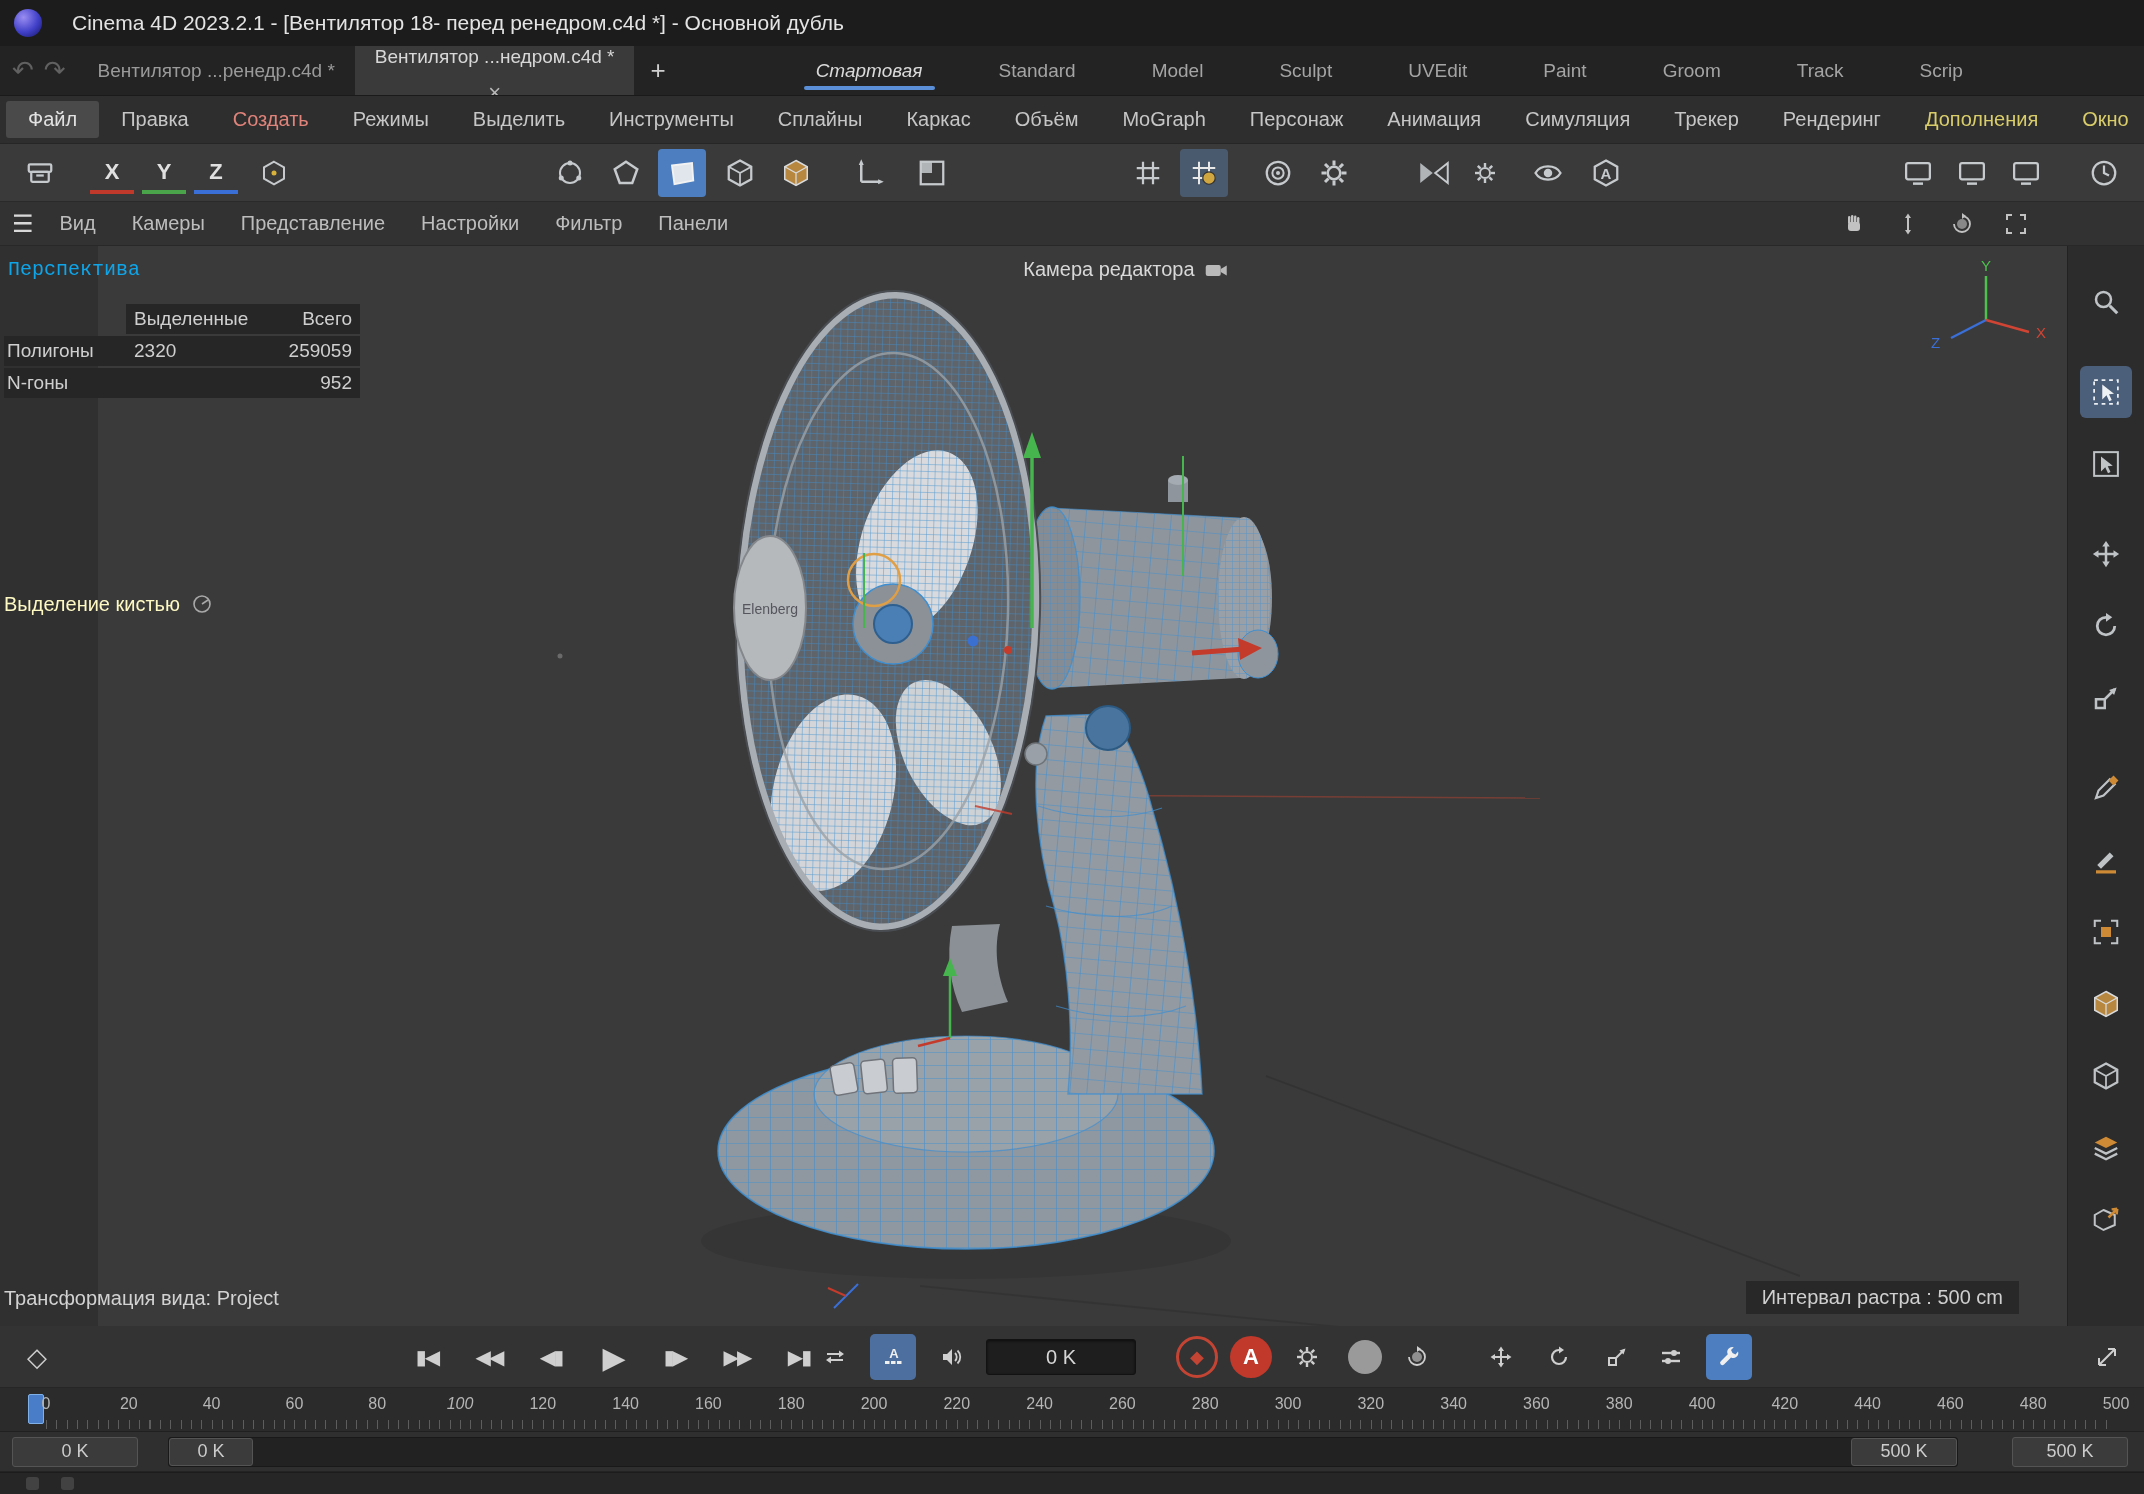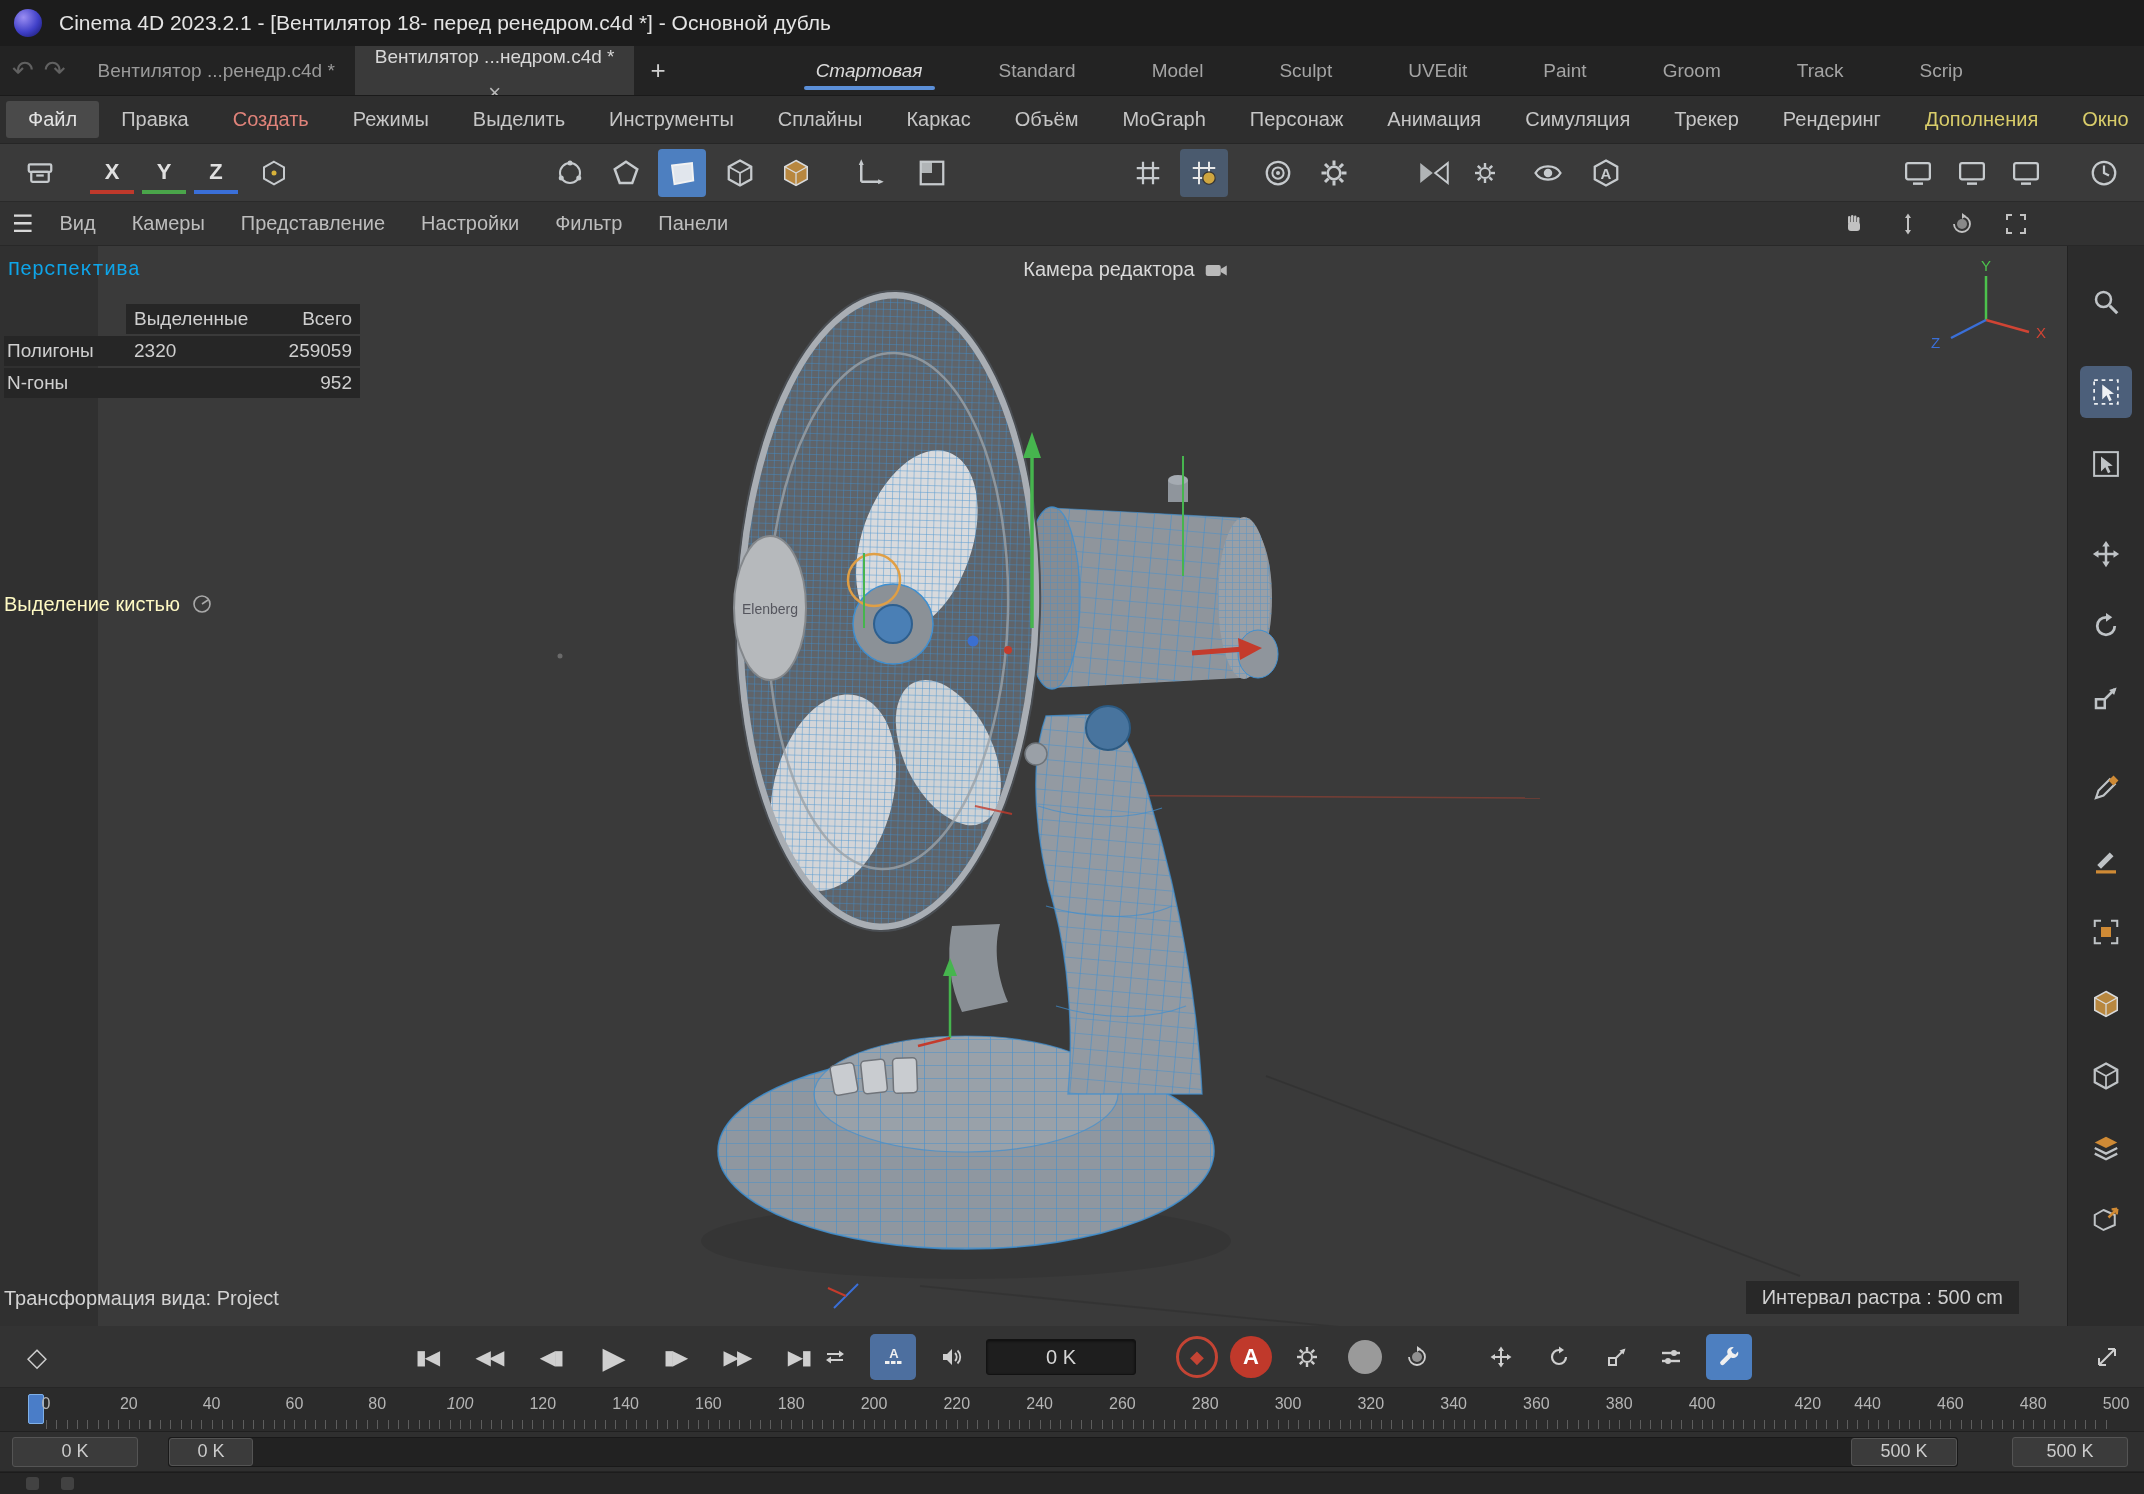--- a/index.html
+++ b/index.html
@@ -1,21 +1,21 @@
 <!DOCTYPE html>
 <html><head>
 <meta charset="utf-8">
 <style>
   * { margin:0; padding:0; box-sizing:border-box; }
   html,body { width:2144px; height:1494px; overflow:hidden; background:#242424;
               font-family:"Liberation Sans", sans-serif; }
   .app { position:relative; width:2144px; height:1494px; display:flex; flex-direction:column; color:#c8c8c8; }
 
   
-  .titlebar { height:46px; background:#1c1c1c; display:flex; align-items:center; gap:17px; padding:0 14px;
+  .titlebar { height:46px; background:#1c1c1c; display:flex; align-items:center; gap:30px; padding:0 14px;
               font-size:21px; color:#e4e4e4; flex:0 0 auto; }
   .logo { width:28px; height:28px; border-radius:50%;
           background: radial-gradient(circle at 34% 30%, #9a8df2, #4040c8 55%, #141462); flex:0 0 auto; }
 
   
   .tabrow { height:50px; background:#232323; display:flex; align-items:stretch; font-size:19px;
             border-bottom:1px solid #1a1a1a; flex:0 0 auto; overflow:hidden; }
   .histbtns { display:flex; align-items:center; gap:10px; padding:0 12px; color:#616161; font-size:26px; }
   .doctab { display:flex; align-items:center; gap:12px; padding:0 20px; color:#9a9a9a; white-space:nowrap; }
   .doctab.active { background:#3a3a3a; color:#d8d8d8;flex-direction:column; }
@@ -853,21 +853,21 @@
         <span class="tick" style="left: 44%;">220</span>
         <span class="tick" style="left: 48%;">240</span>
         <span class="tick" style="left: 52%;">260</span>
         <span class="tick" style="left: 56%;">280</span>
         <span class="tick" style="left: 60%;">300</span>
         <span class="tick" style="left: 64%;">320</span>
         <span class="tick" style="left: 68%;">340</span>
         <span class="tick" style="left: 72%;">360</span>
         <span class="tick" style="left: 76%;">380</span>
         <span class="tick" style="left: 80%;">400</span>
-        <span class="tick" style="left: 84%; margin-left: 23px;">420</span>
+        <span class="tick" style="left: 84%;">420</span>
         <span class="tick" style="left: 88%;">440</span>
         <span class="tick" style="left: 92%;">460</span>
         <span class="tick" style="left: 96%;">480</span>
         <span class="tick" style="left: 100%;">500</span>
       </div>
     <div class="minorticks"></div>
   </div>
 
   <div class="statusrow">
     <div class="sbox b1">0 K</div>

